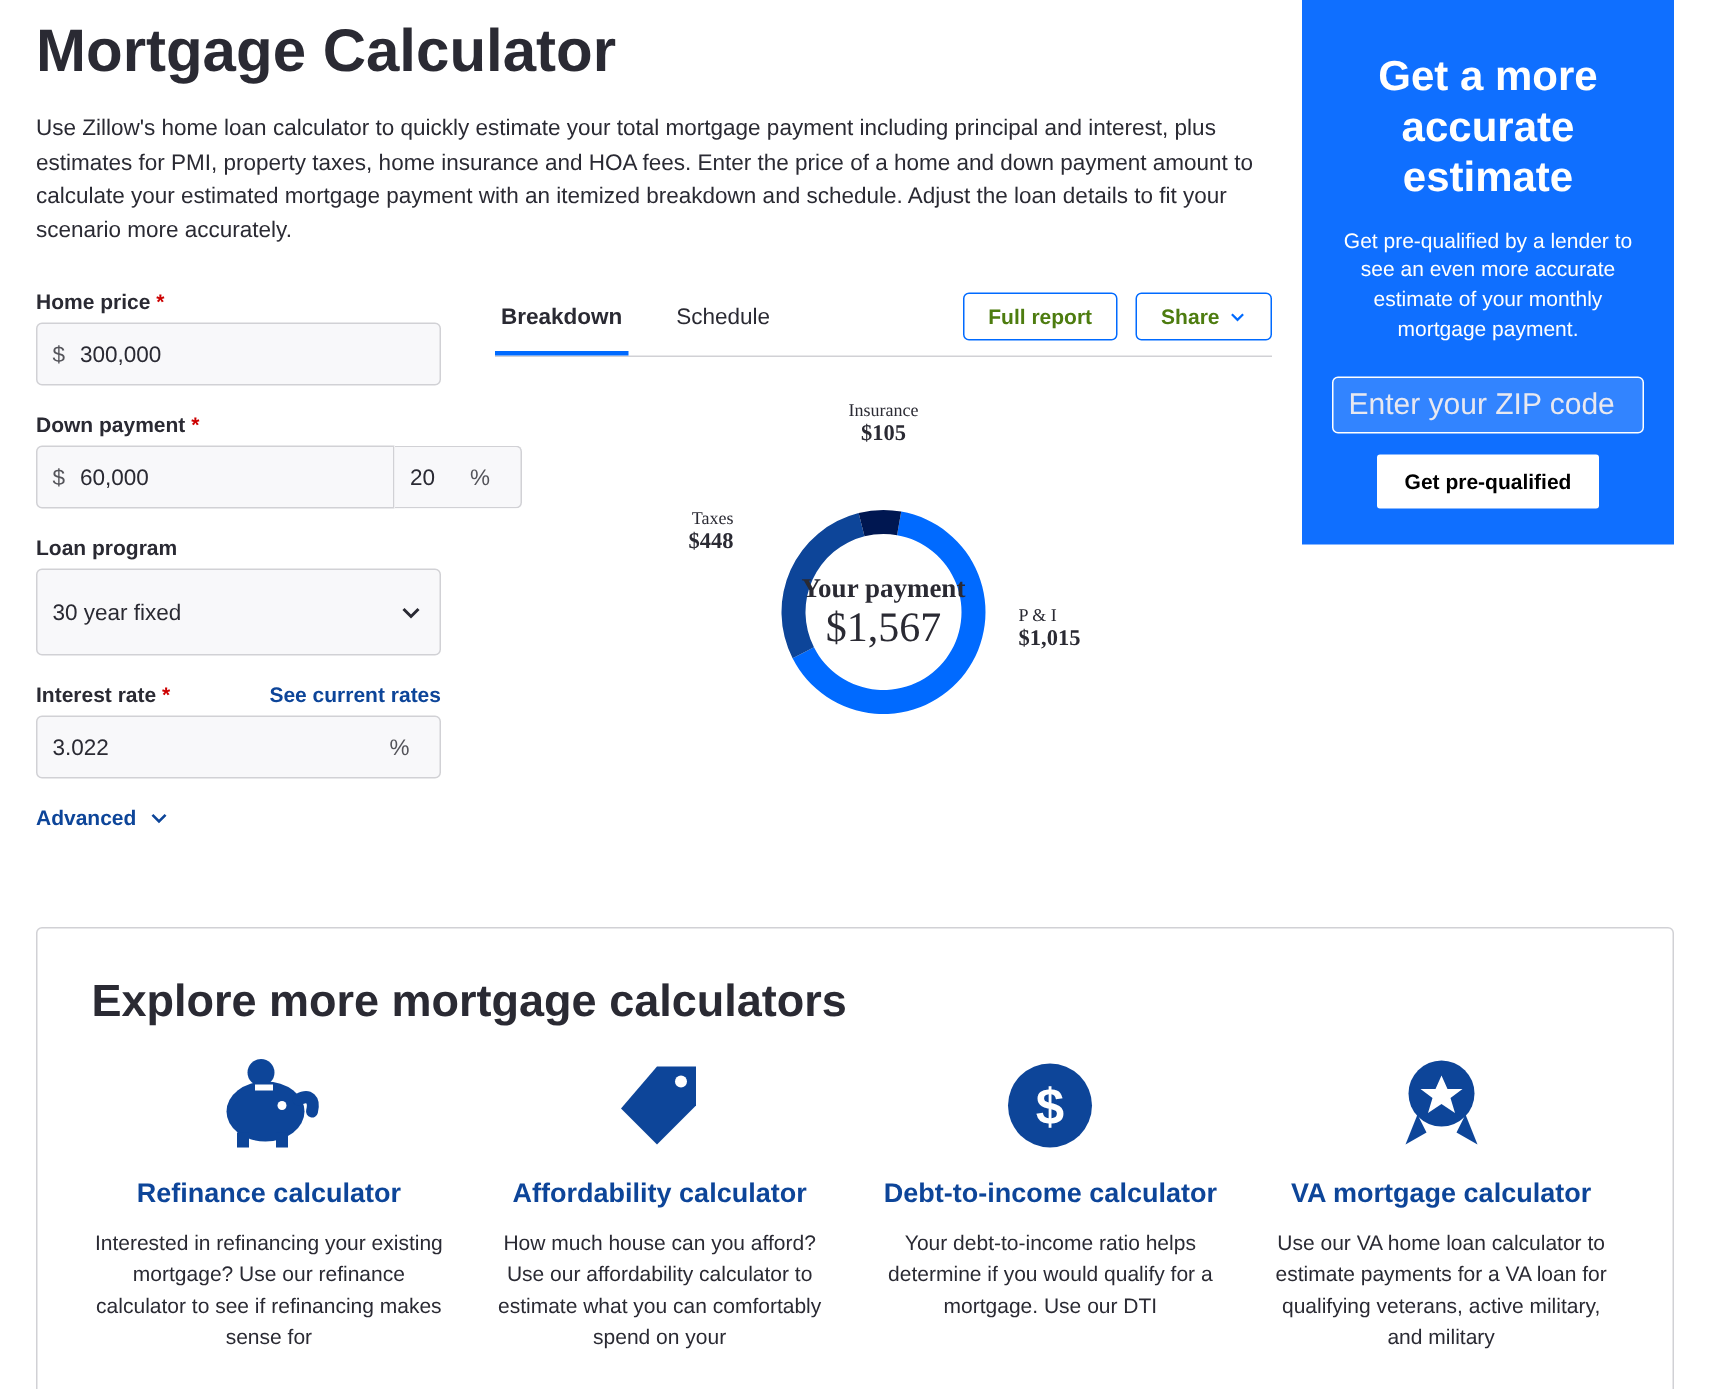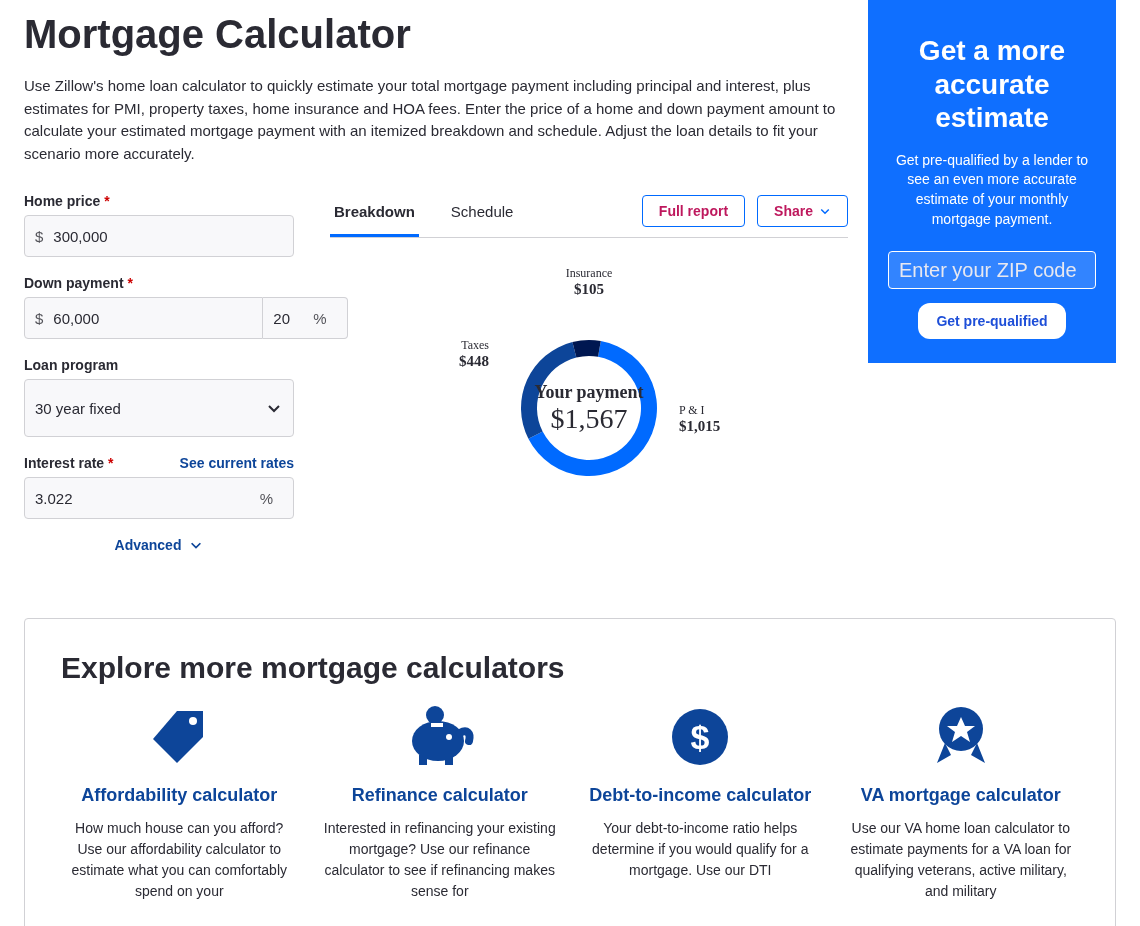--- a/index.html
+++ b/index.html
@@ -17,41 +17,41 @@
   .input-wrap { display: flex; align-items: center; border: 1px solid #d1d1d5; border-radius: 4px; background: #f8f8fa; height: 42px; padding: 0 10px; }
   .input-wrap .symbol { color: #54545a; font-size: 15px; margin-right: 10px; }
   .input-wrap input { border: none; background: transparent; font-size: 15px; flex: 1; outline: none; color: #2a2a33; }
   .split { display: flex; gap: 0; }
   .split .input-wrap:first-child { flex: 1.7; border-top-right-radius: 0; border-bottom-right-radius: 0; }
   .split .input-wrap:last-child { flex: 1; border-left: none; border-top-left-radius: 0; border-bottom-left-radius: 0; }
   .select-wrap { position: relative; }
   .select-wrap select { width: 100%; height: 58px; border: 1px solid #d1d1d5; border-radius: 4px; background: #f8f8fa; padding: 0 10px; font-size: 15px; appearance: none; color: #2a2a33; }
   .select-wrap .chev { position: absolute; right: 12px; top: 50%; transform: translateY(-50%); pointer-events: none; color: #2a2a33; }
   .link { color: #0d4599; font-weight: 600; font-size: 14px; cursor: pointer; }
-  .advanced { color: #0d4599; font-weight: 600; font-size: 14px; cursor: pointer; display: flex; align-items: center; gap: 8px; justify-content: center; }
+  .advanced { color: #0d4599; font-weight: 600; font-size: 14px; cursor: pointer; display: flex; align-items: center; gap: 8px; }
   .viz { flex: 1; }
   .tabs-row { display: flex; align-items: center; justify-content: space-between; border-bottom: 1px solid #d1d1d5; }
   .tabs { display: flex; gap: 28px; }
   .tab { padding: 10px 4px 14px 4px; font-size: 15px; color: #2a2a33; cursor: pointer; border-bottom: 3px solid transparent; }
   .tab.active { border-bottom-color: #006aff; font-weight: 600; text-align: right; }
   .actions { display: flex; gap: 12px; padding-bottom: 8px; }
-  .btn-outline { border: 1px solid #006aff; color: #be185d; background: #fff; border-radius: 4px; padding: 7px 16px; font-size: 14px; font-weight: 600; cursor: pointer; display: flex; align-items: center; gap: 6px; }
+  .btn-outline { border: 1px solid #006aff; color: #4d7c0f; background: #fff; border-radius: 4px; padding: 7px 16px; font-size: 14px; font-weight: 600; cursor: pointer; display: flex; align-items: center; gap: 6px; }
   .donut-area { position: relative; height: 300px; display:flex; align-items:center; justify-content:center; margin-top: 20px;}
   .donut-center { position: absolute; text-align: center; font-family: Georgia, 'Times New Roman', serif; }
   .donut-center .lbl { font-size: 18px; font-weight: 600; }
   .donut-center .amt { font-size: 28px; font-weight: 400; }
   .donut-label { position: absolute; text-align: center; font-family: Georgia, 'Times New Roman', serif; }
   .donut-label .n { font-size: 12px; }
   .donut-label .v { font-size: 15px; font-weight: 700; }
   .cta { width: 248px; background: #0d6efd; background: #0f6fff; color: #fff; padding: 34px 20px 24px 20px; text-align: center; align-self: flex-start; }
   .cta h2 { font-size: 28px; font-weight: 700; line-height: 1.2; margin-bottom: 16px; }
   .cta p { font-size: 14px; line-height: 1.4; margin-bottom: 22px; }
   .cta input { width: 100%; height: 38px; border: 1px solid #fff; border-radius: 4px; padding: 0 10px; font-size: 20px; background: rgba(255,255,255,0.15); color: #fff; margin-bottom: 14px; }
   .cta input::placeholder { color: #e8e8f0; }
-  .cta button { background: #fff; color: #1d4ed8; border: none; border-radius: 12px; padding: 10px 18px; font-size: 14px; font-weight: 600; cursor: pointer; }
+  .cta button { background: #fff; color: #000000; border: none; border-radius: 2px; padding: 10px 18px; font-size: 14px; font-weight: 600; cursor: pointer; }
   .explore { border: 1px solid #d1d1d5; border-radius: 4px; margin-top: 60px; padding: 32px 36px; }
   .explore h2 { font-size: 30px; font-weight: 700; margin-bottom: 16px; }
   .cards { display: flex; gap: 24px; }
   .card { flex: 1; text-align: center; }
   .card .icon { color: #0d4599; height: 72px; display: flex; align-items: center; justify-content: center; margin-bottom: 12px; }
   .card h3 { color: #0d4599; font-size: 18px; font-weight: 700; margin-bottom: 12px; }
   .card p { font-size: 14px; line-height: 1.5; color: #2a2a33; }
   svg { display: block; }
 </style>
 </head>
@@ -179,46 +179,46 @@
       <input placeholder="Enter your ZIP code" style="">
       <button>Get pre-qualified</button>
     </div>
   </div>
 
   <div class="explore">
     <h2>Explore more mortgage calculators</h2>
     <div class="cards">
       <div class="card">
         <div class="icon">
-          <svg width="64" height="64" viewBox="0 0 64 64">
-              <path fill="#0d4599" d="M30 6 L56 6 L56 32 L30 58 L6 34 Z"></path>
-              <circle cx="46" cy="16" r="4" fill="#fff"></circle>
-            </svg>
-        </div>
-        <h3>Affordability calculator</h3>
-        <p>How much house can you afford? Use our affordability calculator to estimate what you can comfortably spend on your</p>
-      </div>
-      <div class="card">
-        <div class="icon">
           <svg width="70" height="64" viewBox="0 0 70 64">
               <ellipse cx="33" cy="36" rx="26" ry="20" fill="#0d4599"></ellipse>
               <rect x="14" y="50" width="8" height="10" fill="#0d4599"></rect>
               <rect x="40" y="50" width="8" height="10" fill="#0d4599"></rect>
               <path d="M55 28 C62 24 66 28 64 36" stroke="#0d4599" stroke-width="8" fill="none" stroke-linecap="round"></path>
               <circle cx="30" cy="10" r="9" fill="#0d4599"></circle>
               <circle cx="44" cy="32" r="3" fill="#fff"></circle>
               <rect x="26" y="18" width="12" height="4" fill="#fff"></rect>
             </svg>
         </div>
         <h3>Refinance calculator</h3>
         <p>Interested in refinancing your existing mortgage? Use our refinance calculator to see if refinancing makes sense for</p>
       </div>
       <div class="card">
         <div class="icon">
           <svg width="64" height="64" viewBox="0 0 64 64">
+              <path fill="#0d4599" d="M30 6 L56 6 L56 32 L30 58 L6 34 Z"></path>
+              <circle cx="46" cy="16" r="4" fill="#fff"></circle>
+            </svg>
+        </div>
+        <h3>Affordability calculator</h3>
+        <p>How much house can you afford? Use our affordability calculator to estimate what you can comfortably spend on your</p>
+      </div>
+      <div class="card">
+        <div class="icon">
+          <svg width="64" height="64" viewBox="0 0 64 64">
               <circle cx="32" cy="32" r="28" fill="#0d4599"></circle>
               <text x="32" y="44" text-anchor="middle" font-size="34" font-weight="700" fill="#fff" font-family="Arial">$</text>
             </svg>
         </div>
         <h3>Debt-to-income calculator</h3>
         <p>Your debt-to-income ratio helps determine if you would qualify for a mortgage. Use our DTI</p>
       </div>
       <div class="card">
         <div class="icon">
           <svg width="64" height="72" viewBox="0 0 64 72">

